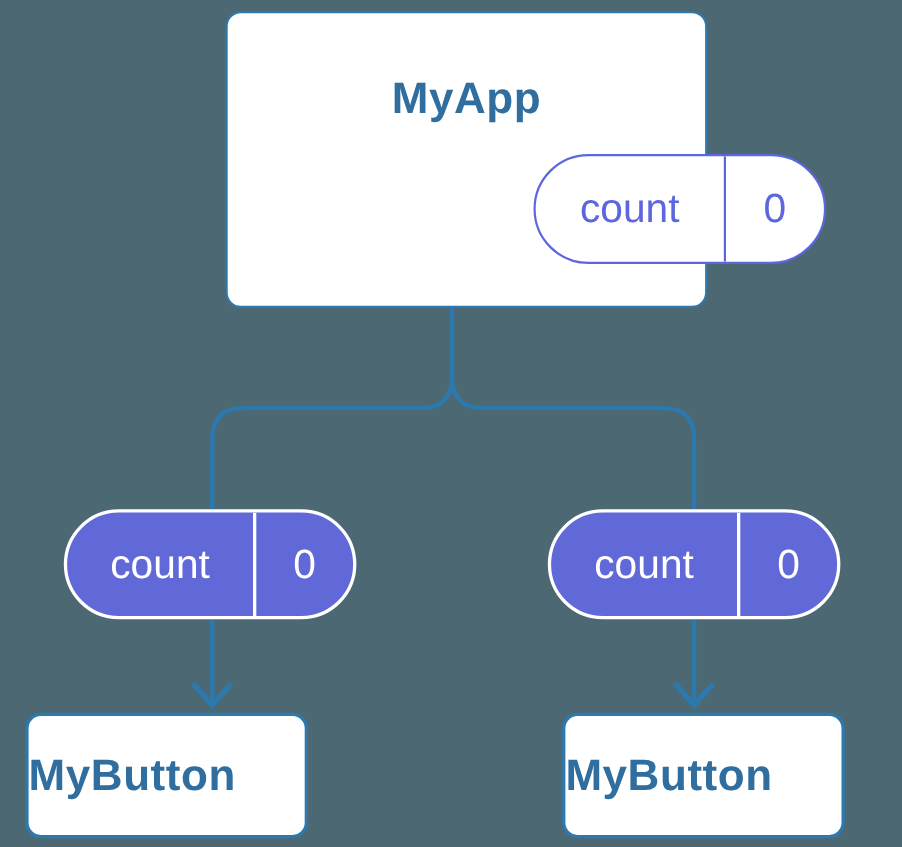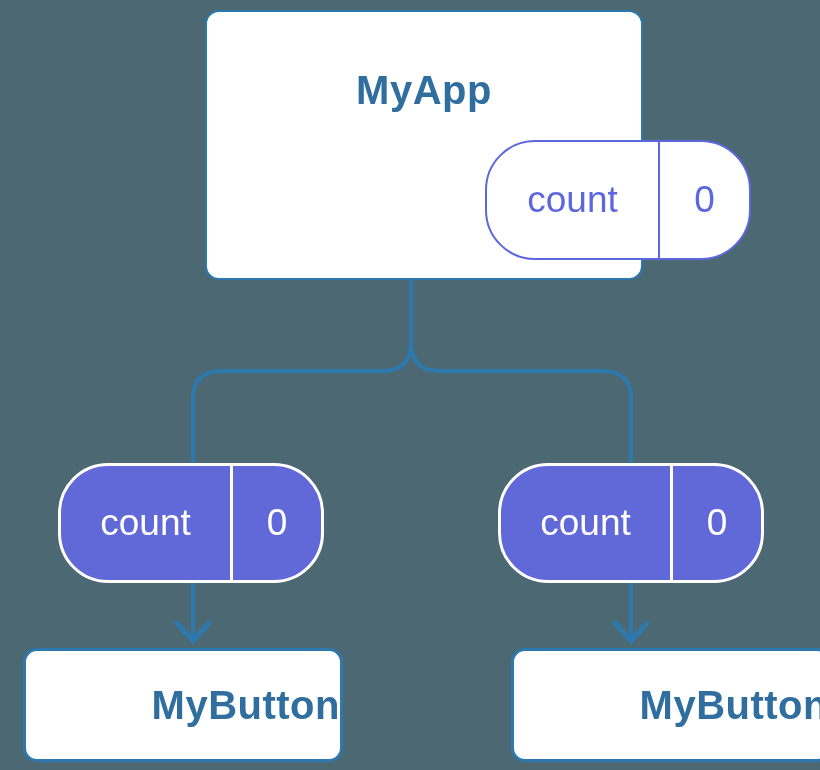--- a/index.html
+++ b/index.html
@@ -54,21 +54,21 @@
   }
   .app-card .card-title{
     position:absolute;
     left:0;right:0;top:56px;
   }
   .pill{
     position:absolute;
     z-index:2;
     display:flex;
     align-items:stretch;
-    width:266px;height:120px;
+    width:266px;height:100px;
     border-radius:50px;
     overflow:hidden;
     font-size:37px;
   }
   .pill-outline{
     left:278px;top:128px;
     background:var(--card-background);
     border:2px solid var(--pill-outline);
     color:var(--pill-outline);
   }
@@ -90,22 +90,22 @@
     border-left:2px solid var(--pill-outline);
   }
   .pill-filled .pill-divider{
     border-left:3px solid var(--pill-text-light);
   }
   .pill-value{
     flex:1;
     display:flex;align-items:center;justify-content:center;
   }
   .button-card{
-    top:648px;width:320px;height:114px;
-    display:flex;align-items:center;justify-content:flex-end;
+    top:648px;width:257px;height:114px;
+    display:flex;align-items:center;justify-content:flex-start;
   }
   .button-left{left:8px;}
   .button-right{left:496px;}
 </style>
 </head>
 <body>
 
 <div class="stage">
 
   <svg class="wires" width="820" height="770" viewBox="0 0 820 770">

